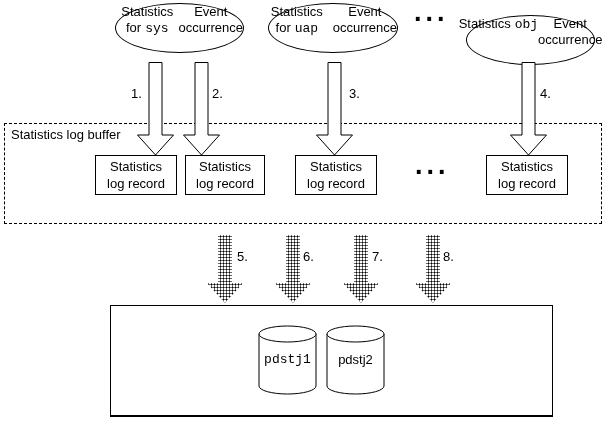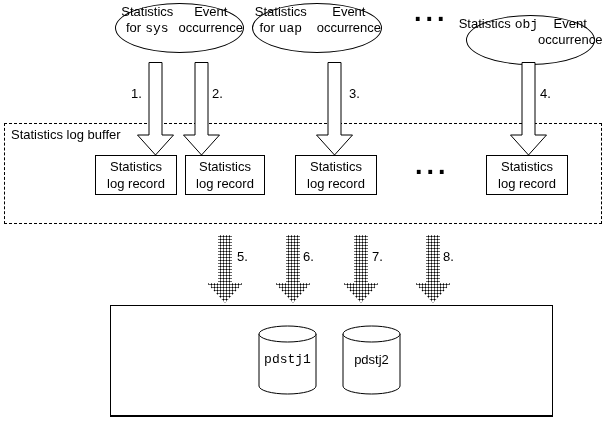--- a/index.html
+++ b/index.html
@@ -41,21 +41,21 @@
 </style>
 </head>
 <body>
 
 <div class="canvas">
 
   <div class="ellipse" style="left:115px;top:3px;width:129px;height:50px;">
     <div><span>Statistics for</span><span class="mono">sys</span></div>
     <div>Event occurrence</div>
   </div>
-  <div class="ellipse" style="left:252px;top:3px;width:130px;height:50px;gap:8px;">
+  <div class="ellipse" style="left:268px;top:3px;width:130px;height:50px;gap:8px;">
     <div><span>Statistics for</span><span class="mono">uap</span></div>
     <div>Event occurrence</div>
   </div>
   <div class="ellipse" style="left:466px;top:15px;width:129px;height:50px;">
     <div><span>Statistics</span><span class="mono">obj</span></div>
     <div>Event occurrence</div>
   </div>
 
   <span class="dots" style="left:414px;top:-1px;">...</span>
 
@@ -111,21 +111,21 @@
 
   <div class="files-box" style="left:110px;top:305px;width:443px;height:112px;"></div>
 
   <div class="cylinder" style="left:257px;top:325px;font-family:Liberation Mono, monospace;">
     <svg width="61" height="71" viewBox="0 0 61 71">
       <path d="M2,9 L2,61 A28.5,8 0 0 0 59,61 L59,9" fill="#ffffff" stroke="#000000" stroke-width="1"></path>
       <ellipse cx="30.5" cy="9" rx="28.5" ry="8" fill="#ffffff" stroke="#000000" stroke-width="1"></ellipse>
     </svg>
     <span class="cyl-label">pdstj1</span>
   </div>
-  <div class="cylinder" style="left:341px;top:325px;">
+  <div class="cylinder" style="left:325px;top:325px;">
     <svg width="61" height="71" viewBox="0 0 61 71">
       <path d="M2,9 L2,61 A28.5,8 0 0 0 59,61 L59,9" fill="#ffffff" stroke="#000000" stroke-width="1"></path>
       <ellipse cx="30.5" cy="9" rx="28.5" ry="8" fill="#ffffff" stroke="#000000" stroke-width="1"></ellipse>
     </svg>
     <span class="cyl-label">pdstj2</span>
   </div>
 
 </div>
 
 </body></html>

